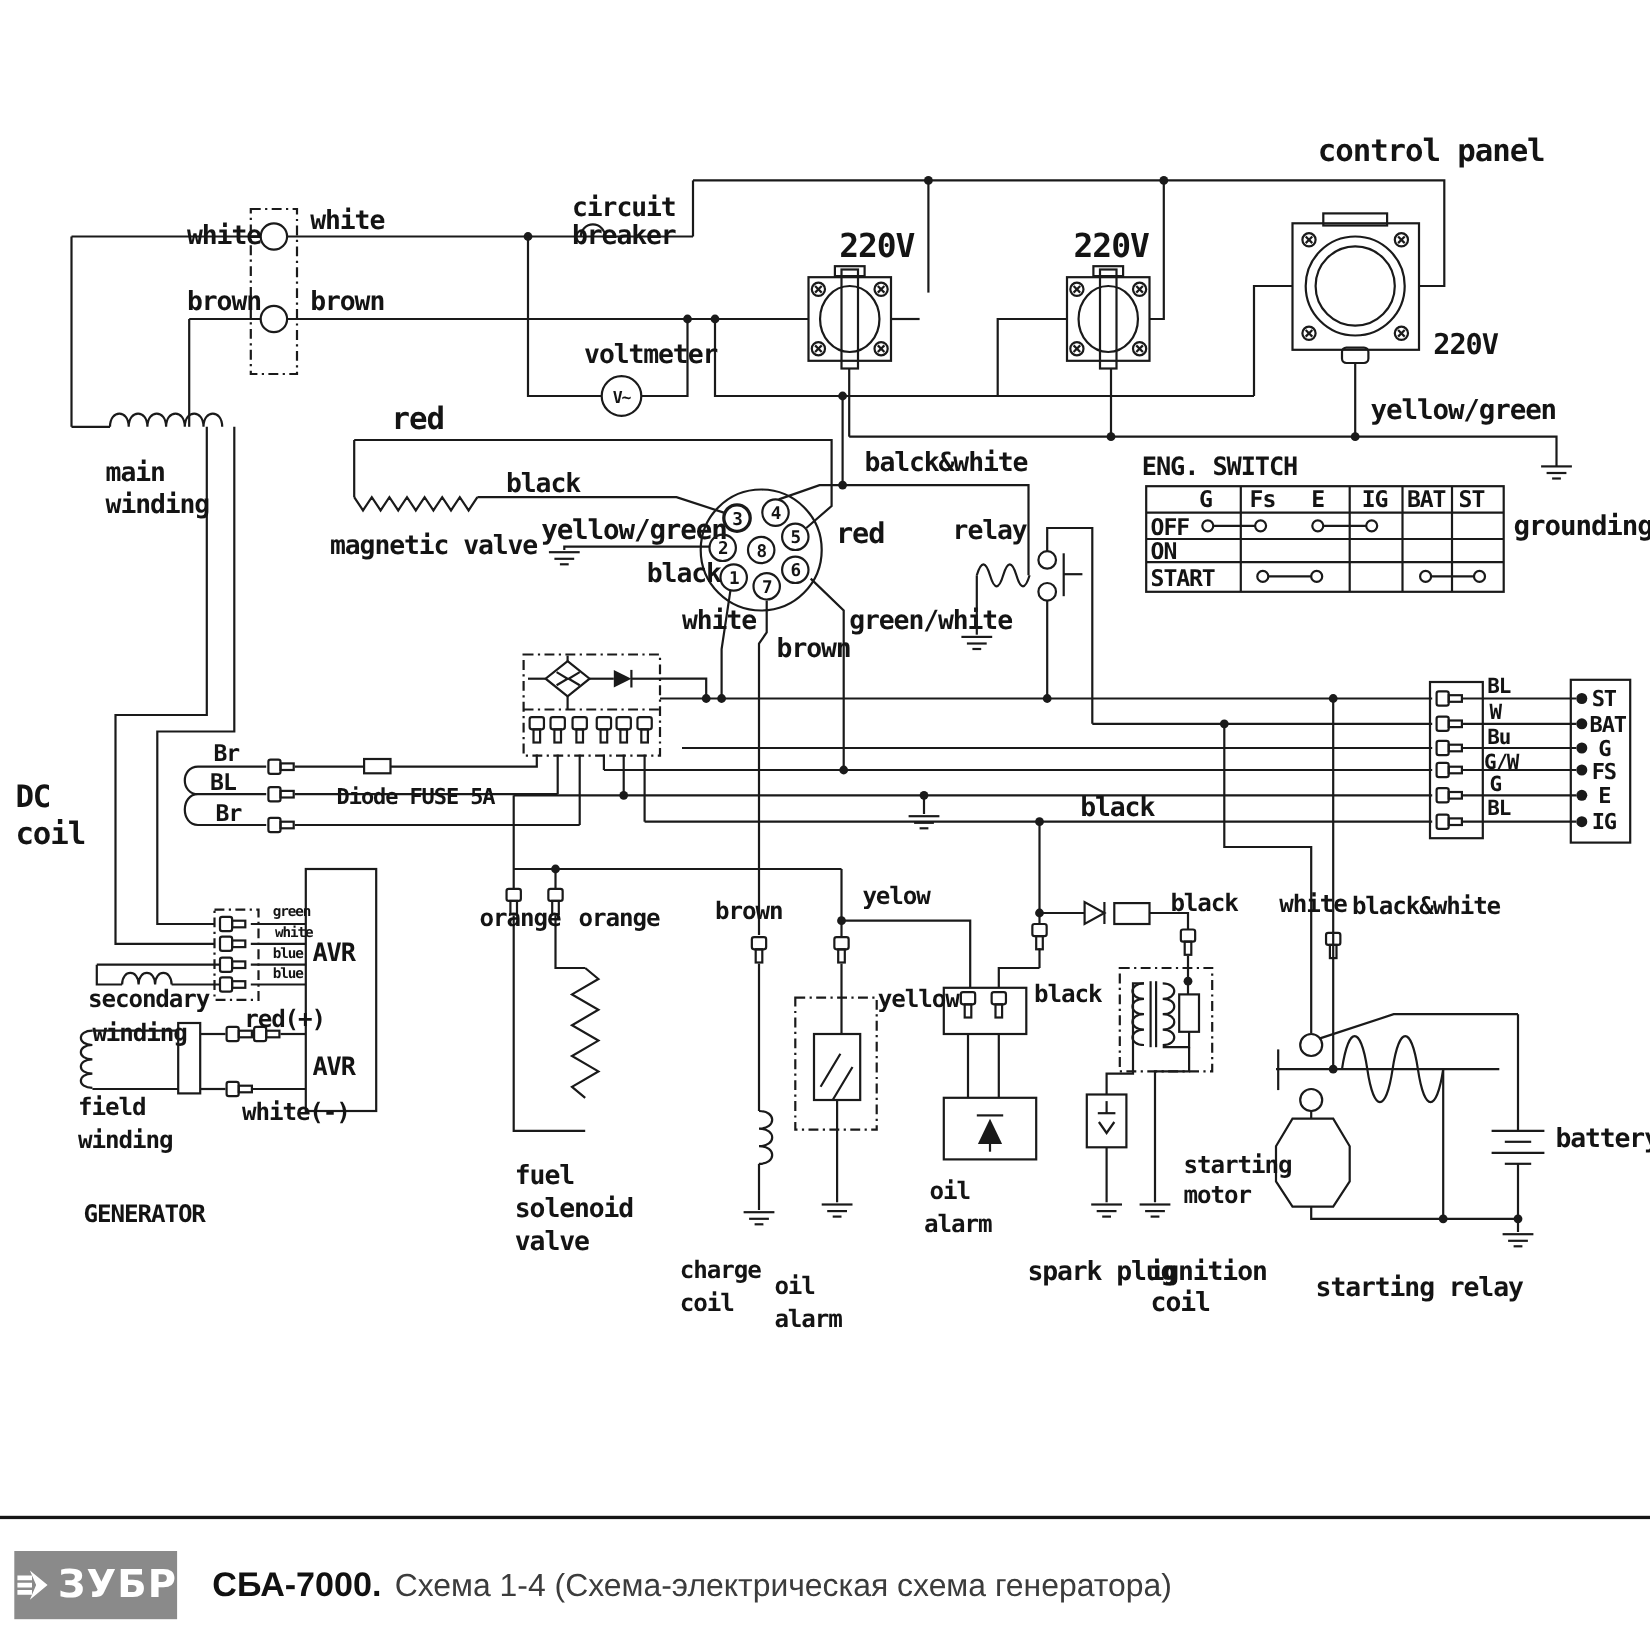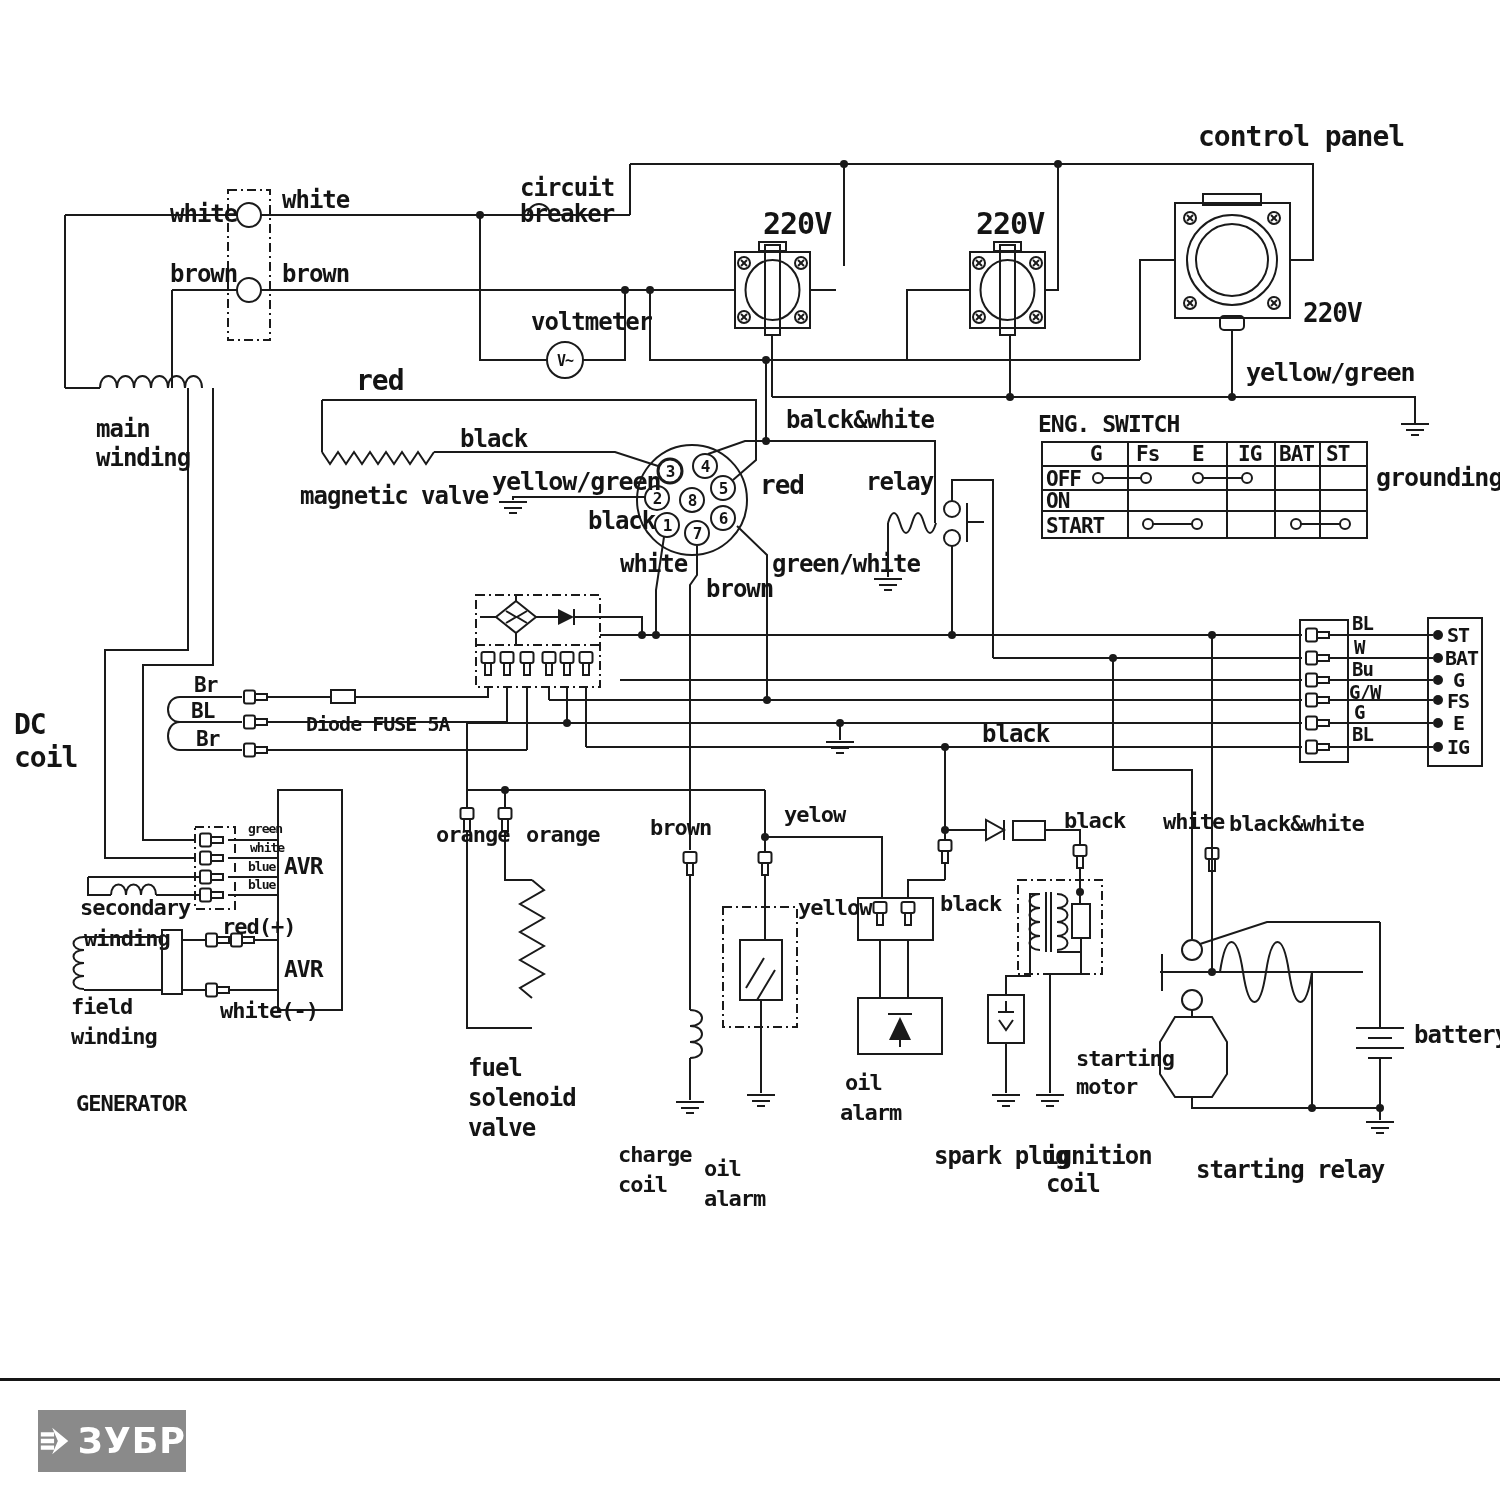--- a/index.html
+++ b/index.html
@@ -8,21 +8,21 @@
   svg .w{stroke:#1a1a1a;stroke-width:2;fill:none;}
   svg .w3{stroke:#1a1a1a;stroke-width:3;fill:none;}
   svg .dd{stroke:#1a1a1a;stroke-width:2;fill:none;stroke-dasharray:9 4 2 4;}
   svg .dot{fill:#1a1a1a;stroke:none;}
   svg .fillb{fill:#1a1a1a;stroke:none;}
   svg text{font-family:"DejaVu Sans Mono",monospace;font-weight:bold;fill:#141414;letter-spacing:-1px;}
   .t13{font-size:13px;} .t15{font-size:15px;} .t16{font-size:16px;} .t19{font-size:19px;}
   .t20{font-size:20px;} .t21{font-size:21px;} .t22{font-size:22px;} .t23{font-size:23px;}
   .t24{font-size:24px;} .t25{font-size:25px;} .t26{font-size:26px;} .t28{font-size:28px;} .t30{font-size:30px;}
   .footer{position:absolute;left:0;top:1378px;width:1500px;height:122px;border-top:3px solid #161616;
-          display:flex;align-items:center;box-sizing:border-box;padding-left:38px;background:#fff;}
+          display:flex;align-items:center;box-sizing:border-box;padding-left:13px;background:#fff;}
   .logo{width:148px;height:62px;background:#8a8a8a;display:flex;align-items:center;justify-content:center;gap:2px;flex:none;}
   .logo-text{font-family:"DejaVu Sans",sans-serif;font-weight:bold;font-size:35px;color:#fff;letter-spacing:1px;}
   .ftitle{margin-left:32px;white-space:nowrap;}
   .title-model{font-family:"Liberation Sans",sans-serif;font-weight:700;font-size:31px;color:#111;}
   .title-sub{font-family:"Liberation Sans",sans-serif;font-weight:400;font-size:29px;color:#3c3c3c;margin-left:8px;}
 </style>
 </head>
 <body>
 
 <div class="page">
@@ -549,14 +549,18 @@
 </svg>
 
 <div class="footer">
   <div class="logo">
     <svg width="38" height="38" viewBox="0 0 40 40">
       <path d="M3 13 H17 M3 20 H17 M3 27 H17" stroke="#ffffff" stroke-width="4.5" fill="none"></path>
       <path d="M15 6 L32 20 L15 34 L21 20 Z" fill="#ffffff"></path>
     </svg>
     <span class="logo-text">ЗУБР</span>
   </div>
+  <div class="ftitle">
+    <span class="title-model">СБА-7000.</span>
+    <span class="title-sub">Схема 1-4 (Схема-электрическая схема генератора)</span>
+  </div>
 </div>
 </div>
 
 </body></html>

